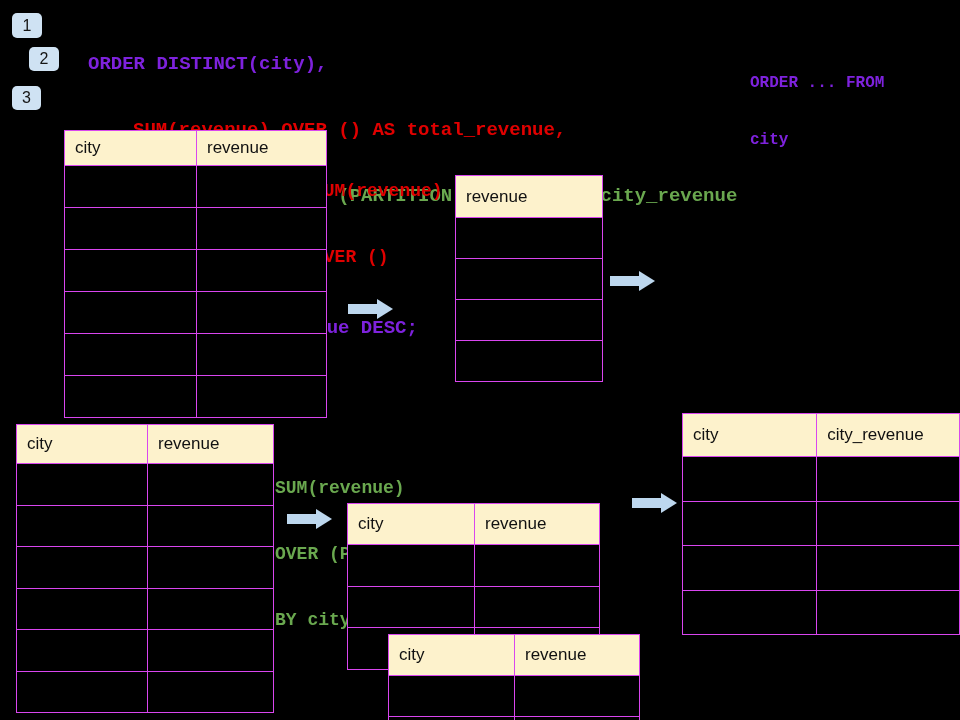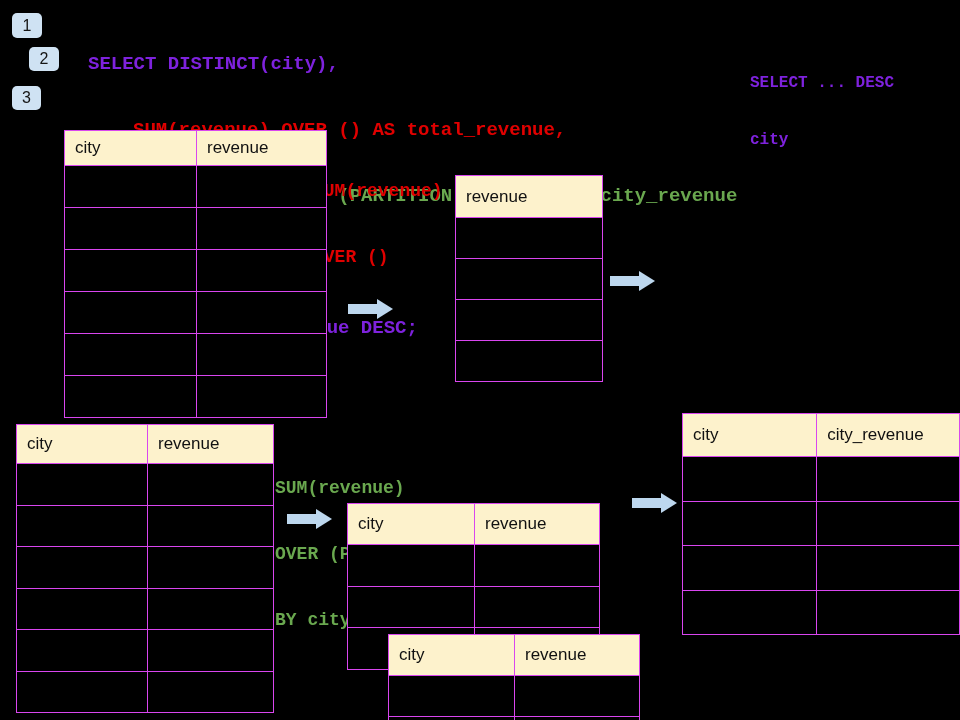--- a/index.html
+++ b/index.html
@@ -91,29 +91,29 @@
     <span>1</span>
   </div>
 <div class="badge badge2">
     <span>2</span>
   </div>
 <div class="badge badge3">
     <span>3</span>
   </div>
 
 <div class="code">
-  <div class="purple">SELECT DISTINCT(city),</div>
+  <div class="purple">ORDER DISTINCT(city),</div>
   <div class="red ind4">SUM(revenue) OVER () AS total_revenue,</div>
   <div class="green ind4">SUM(revenue) OVER (PARTITION BY city) as city_revenue</div>
   <div class="purple ind2">FROM rides</div>
   <div class="purple ind2">ORDER by city_revenue DESC;</div>
 </div>
 
 <div class="side-note">
-  <div>SELECT ... DESC</div>
+  <div>ORDER ... FROM</div>
   <div>city</div>
 </div>
 
 <div class="annotation ann-total">
   <div>SUM(revenue)</div>
   <div>OVER ()</div>
 </div>
 
 <div class="annotation ann-partition">
   <div>SUM(revenue)</div>

